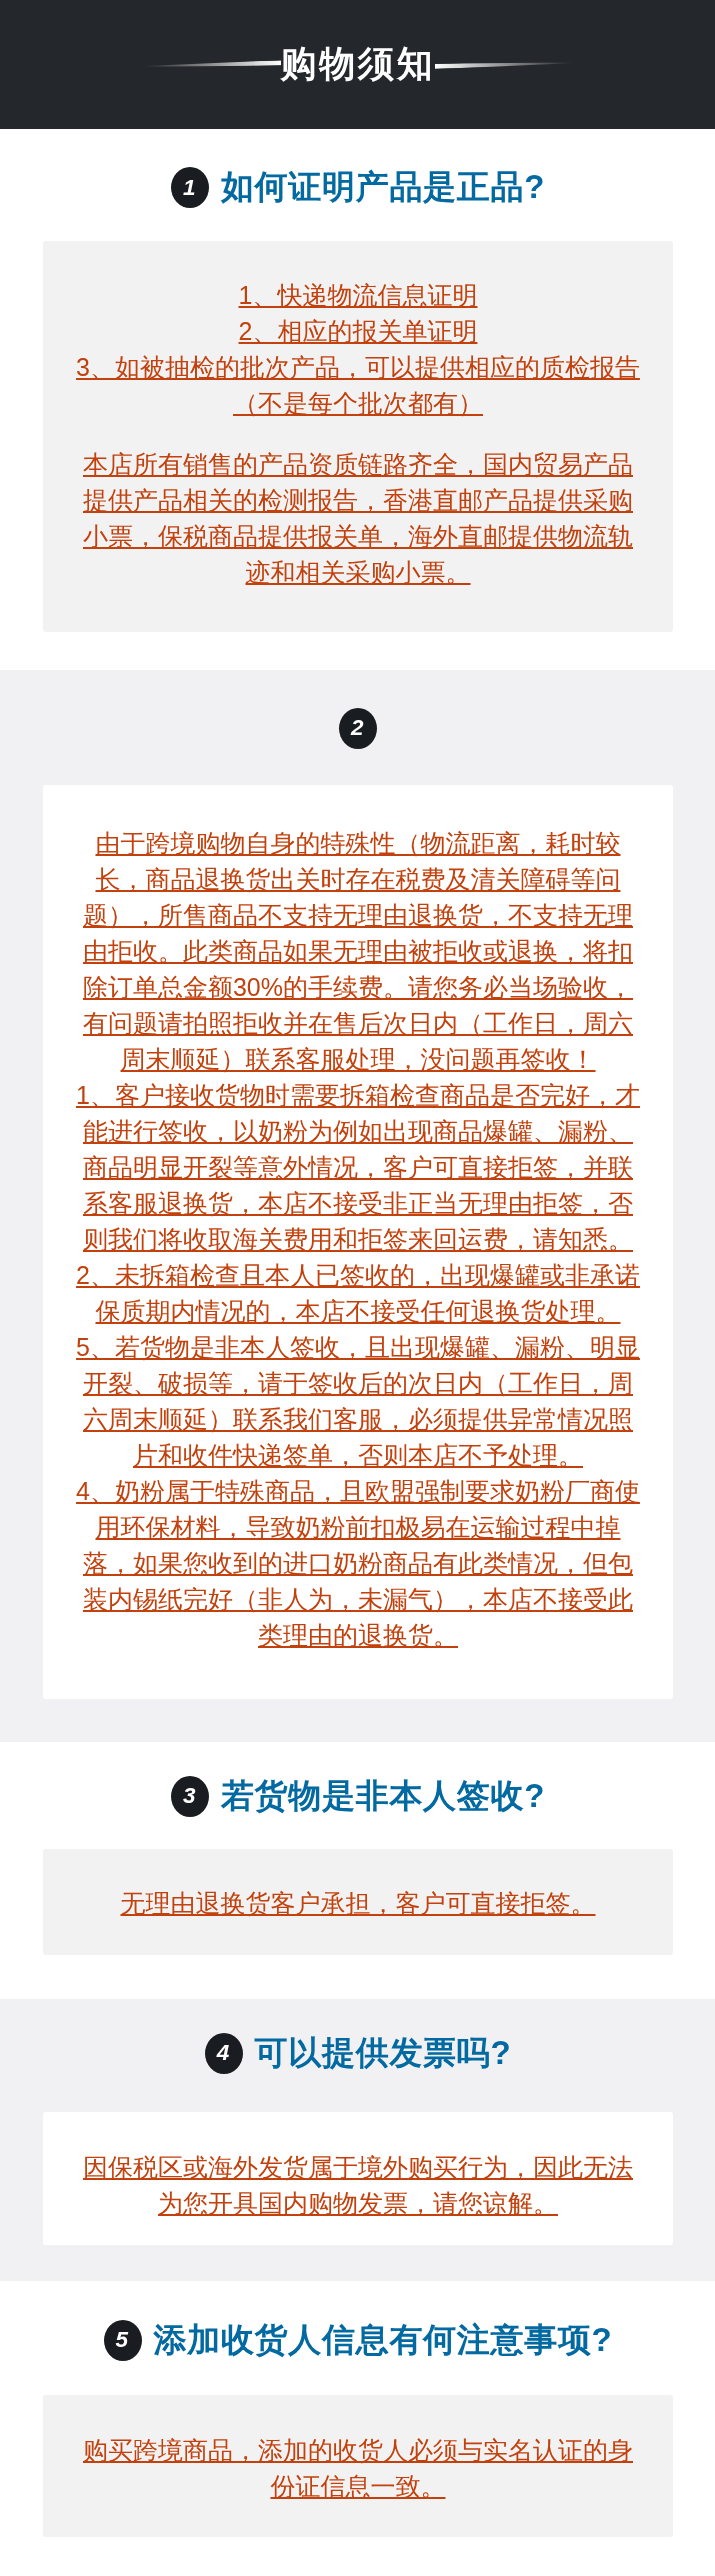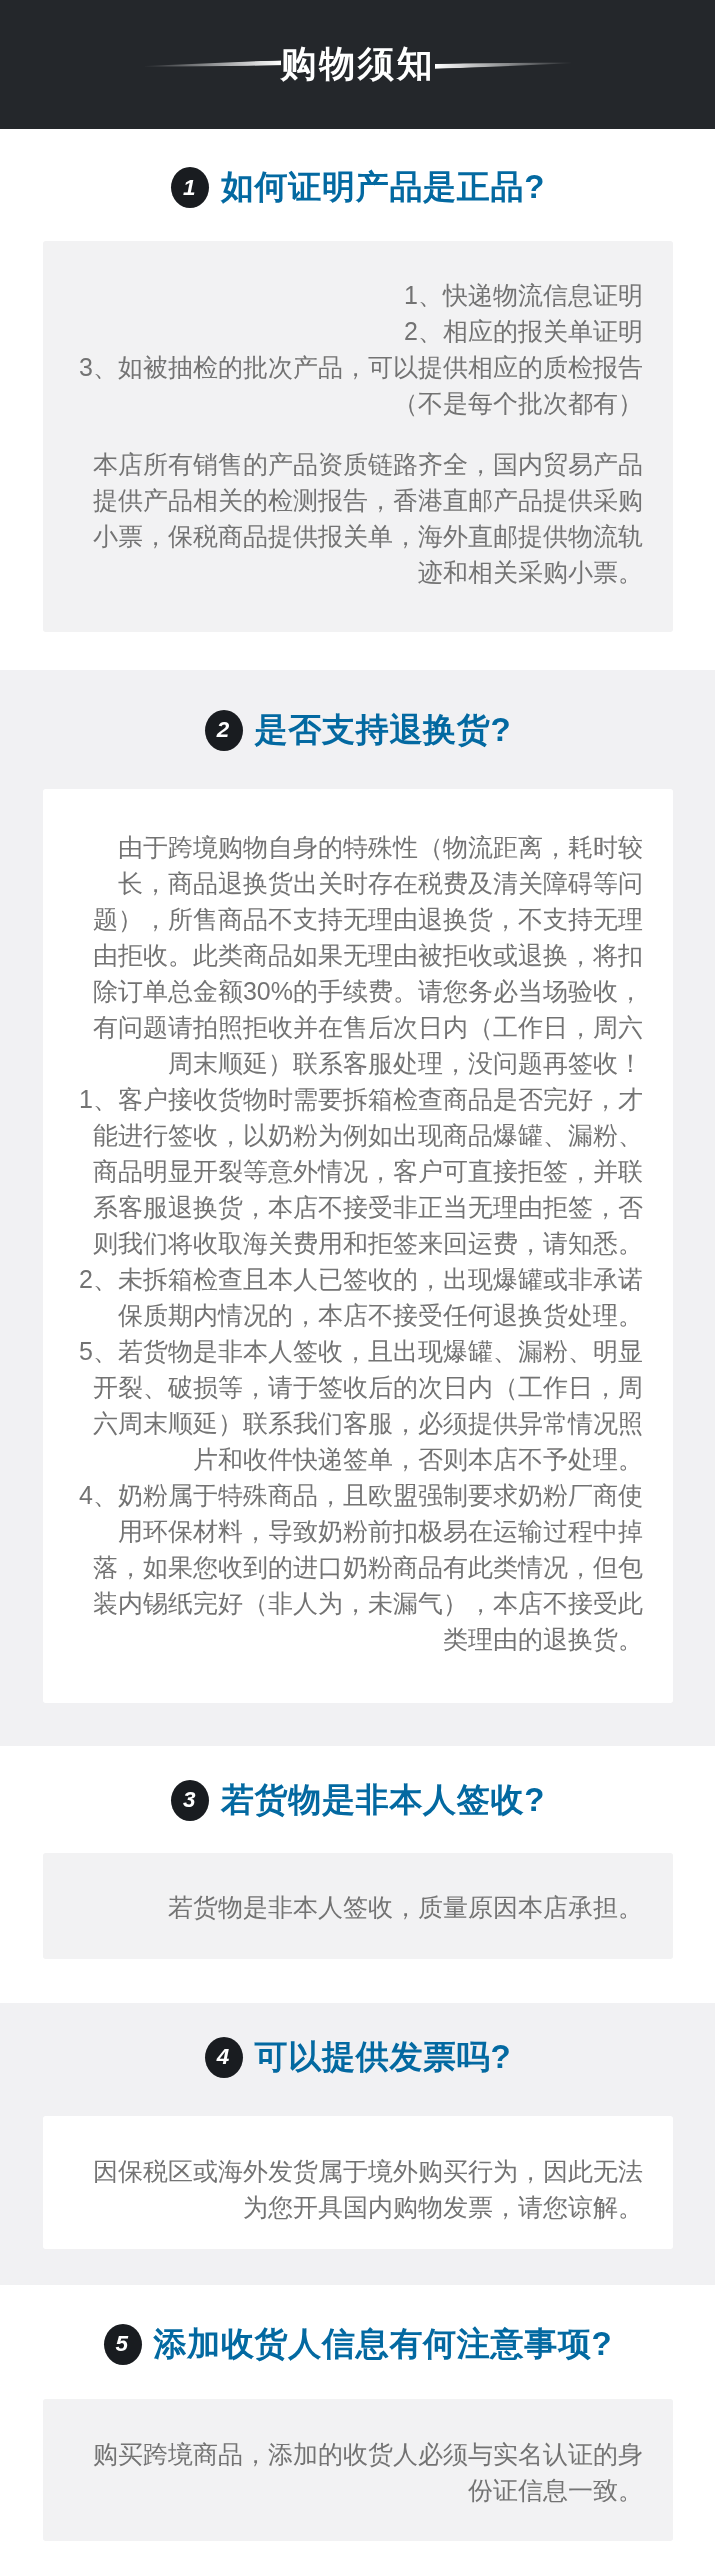--- a/index.html
+++ b/index.html
@@ -80,22 +80,23 @@
     box-sizing: border-box;
   }
   .card.gray  { background: #f2f2f3; }
   .card.white { background: #ffffff; }
   .band { background: #f1f1f3; }
 
   .card p {
     margin: 0;
     font-size: 25px;
     line-height: 36px;
-    color: #737373;
-    text-align: right;
+    color: #c2410c;
+    text-align: center;
+    text-decoration: underline;
   }
   .card p.gap { margin-top: 25px; }
 
   
   .s1 { padding-top: 36px; }
   .s1 .card { margin-top: 30.5px; padding: 36px 30px 42px; }
 
   .s2 { margin-top: 38px; padding: 38px 0 43px; }
   .s2 .card { margin-top: 36px; padding: 40px 30px 46px; }
 
@@ -128,38 +129,37 @@
       <p>1、快递物流信息证明</p>
       <p>2、相应的报关单证明</p>
       <p>3、如被抽检的批次产品，可以提供相应的质检报告（不是每个批次都有）</p>
       <p class="gap">本店所有销售的产品资质链路齐全，国内贸易产品提供产品相关的检测报告，香港直邮产品提供采购小票，保税商品提供报关单，海外直邮提供物流轨迹和相关采购小票。</p>
     </div>
   </section>
 
   <section class="band s2">
     <div class="h-row">
       <span class="badge">2</span>
-      <span class="h-title">是否支持退换货?</span>
     </div>
     <div class="card white">
       <p>由于跨境购物自身的特殊性（物流距离，耗时较长，商品退换货出关时存在税费及清关障碍等问题），所售商品不支持无理由退换货，不支持无理由拒收。此类商品如果无理由被拒收或退换，将扣除订单总金额30%的手续费。请您务必当场验收，有问题请拍照拒收并在售后次日内（工作日，周六周末顺延）联系客服处理，没问题再签收！</p>
       <p>1、客户接收货物时需要拆箱检查商品是否完好，才能进行签收，以奶粉为例如出现商品爆罐、漏粉、商品明显开裂等意外情况，客户可直接拒签，并联系客服退换货，本店不接受非正当无理由拒签，否则我们将收取海关费用和拒签来回运费，请知悉。</p>
       <p>2、未拆箱检查且本人已签收的，出现爆罐或非承诺保质期内情况的，本店不接受任何退换货处理。</p>
       <p>5、若货物是非本人签收，且出现爆罐、漏粉、明显开裂、破损等，请于签收后的次日内（工作日，周六周末顺延）联系我们客服，必须提供异常情况照片和收件快递签单，否则本店不予处理。</p>
       <p>4、奶粉属于特殊商品，且欧盟强制要求奶粉厂商使用环保材料，导致奶粉前扣极易在运输过程中掉落，如果您收到的进口奶粉商品有此类情况，但包装内锡纸完好（非人为，未漏气），本店不接受此类理由的退换货。</p>
     </div>
   </section>
 
   <section class="s3">
     <div class="h-row">
       <span class="badge">3</span>
       <span class="h-title">若货物是非本人签收?</span>
     </div>
     <div class="card gray">
-      <p>若货物是非本人签收，质量原因本店承担。</p>
+      <p>无理由退换货客户承担，客户可直接拒签。</p>
     </div>
   </section>
 
   <section class="band s4">
     <div class="h-row">
       <span class="badge">4</span>
       <span class="h-title">可以提供发票吗?</span>
     </div>
     <div class="card white">
       <p>因保税区或海外发货属于境外购买行为，因此无法为您开具国内购物发票，请您谅解。</p>

